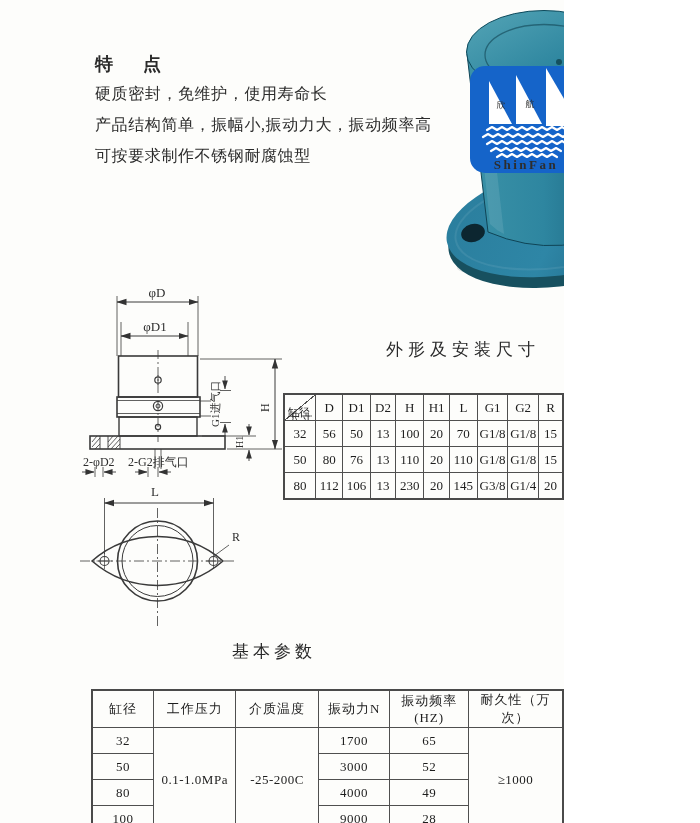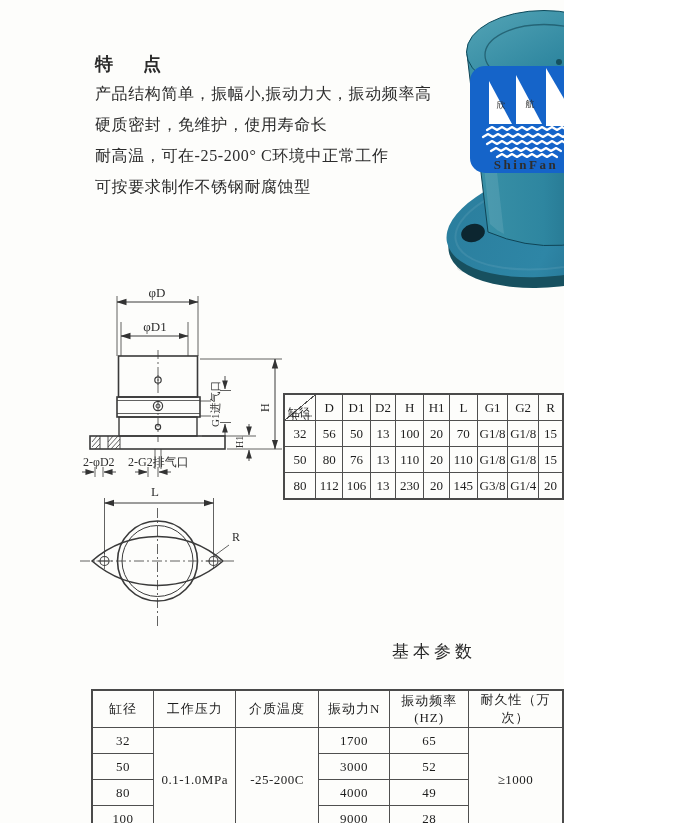--- a/index.html
+++ b/index.html
@@ -15,21 +15,21 @@
   .photo{position:absolute;left:440px;top:0;width:260px;height:290px;}
 
   
   .side-draw{position:absolute;left:55px;top:264px;width:240px;height:232px;}
   .bottom-draw{position:absolute;left:60px;top:478px;width:190px;height:162px;}
   svg text{font-family:"Liberation Serif","DejaVu Serif",serif;fill:#2d2d2d;}
 
   
   .dim-title{position:absolute;left:285px;top:338px;width:356px;text-align:center;
              font-size:17px;letter-spacing:5px;color:#2a2a2a;}
-  .param-title{position:absolute;left:256px;top:640px;width:220px;text-align:right;
+  .param-title{position:absolute;left:232px;top:640px;width:220px;text-align:left;
              font-size:17px;letter-spacing:4px;color:#2a2a2a;}
 
   
   table{border-collapse:collapse;table-layout:fixed;background:#fdfdfb;}
   table td{border:1px solid #4f4f4f;text-align:center;vertical-align:middle;
            font-size:13px;padding:0;color:#1d1d1d;overflow:hidden;}
   table.dim{position:absolute;left:283px;top:393px;border:2px solid #4a4a4a;}
   table.dim td{height:25px;}
   table.param{position:absolute;left:91px;top:689px;border:2px solid #4a4a4a;}
   table.param td{height:25px;letter-spacing:0.5px;}
@@ -39,23 +39,22 @@
   td.diag .c-top{position:absolute;top:16px;right:3px;font-size:11px;}
   td.diag .c-bot{position:absolute;bottom:0;left:3px;font-size:11px;}
 </style>
 </head>
 <body>
 
 <div class="page">
 
   <section class="features">
     <h2 class="f-title">特　点</h2>
+    <p>硬质密封，免维护，使用寿命长</p>
     <p>产品结构简单，振幅小,振动力大，振动频率高</p>
-    <p>硬质密封，免维护，使用寿命长</p>
-    <p>耐高温，可在-25-200° C环境中正常工作</p>
     <p>可按要求制作不锈钢耐腐蚀型</p>
   </section>
 
   <div class="photo">
     <svg width="260" height="290" viewBox="0 0 260 290">
       <defs>
         <linearGradient id="bodyGrad" x1="0" y1="0" x2="1" y2="0">
           <stop offset="0" stop-color="#3b92a7"></stop>
             <stop offset="0.45" stop-color="#2e86a0"></stop>
           <stop offset="0.8" stop-color="#1f6a85"></stop>
@@ -200,20 +199,21 @@
       <text x="102" y="33" text-anchor="middle" font-size="13">φD</text>
       <text x="100" y="67" text-anchor="middle" font-size="13">φD1</text>
       <text transform="translate(164,163) rotate(-90)" font-size="11">G1进气口</text>
       <text transform="translate(214,148) rotate(-90)" font-size="12">H</text>
       <text transform="translate(188,184) rotate(-90)" font-size="10">H1</text>
       <text x="28" y="202" font-size="12">2-φD2</text>
       <text x="73" y="202" font-size="12">2-G2排气口</text>
     </svg>
   </div>
 
+  <div class="dim-title">外形及安装尺寸</div>
 
   <table class="dim">
     <colgroup>
       <col style="width:48px">
         <col style="width:34px">
         <col style="width:34px">
         <col style="width:34px">
       <col style="width:35px">
         <col style="width:34px">
         <col style="width:35px">

